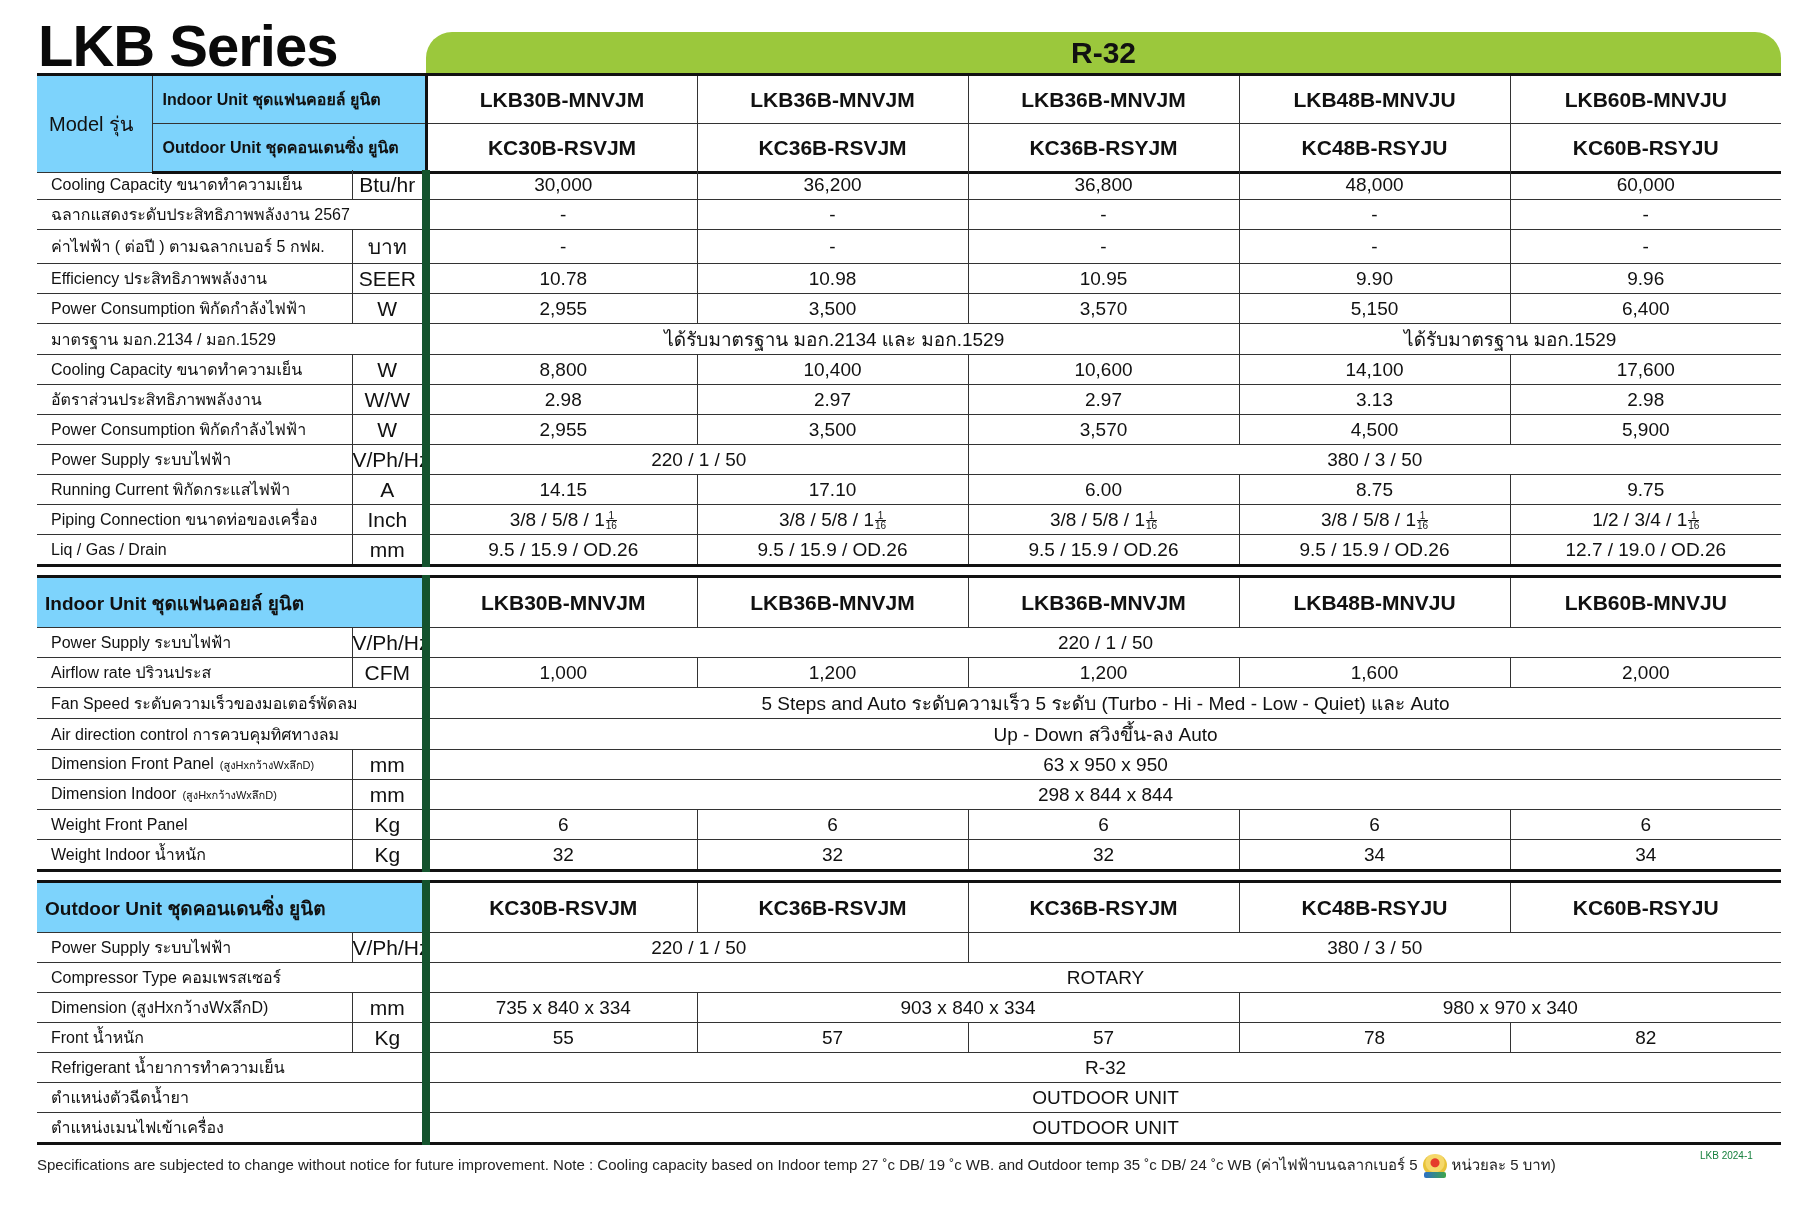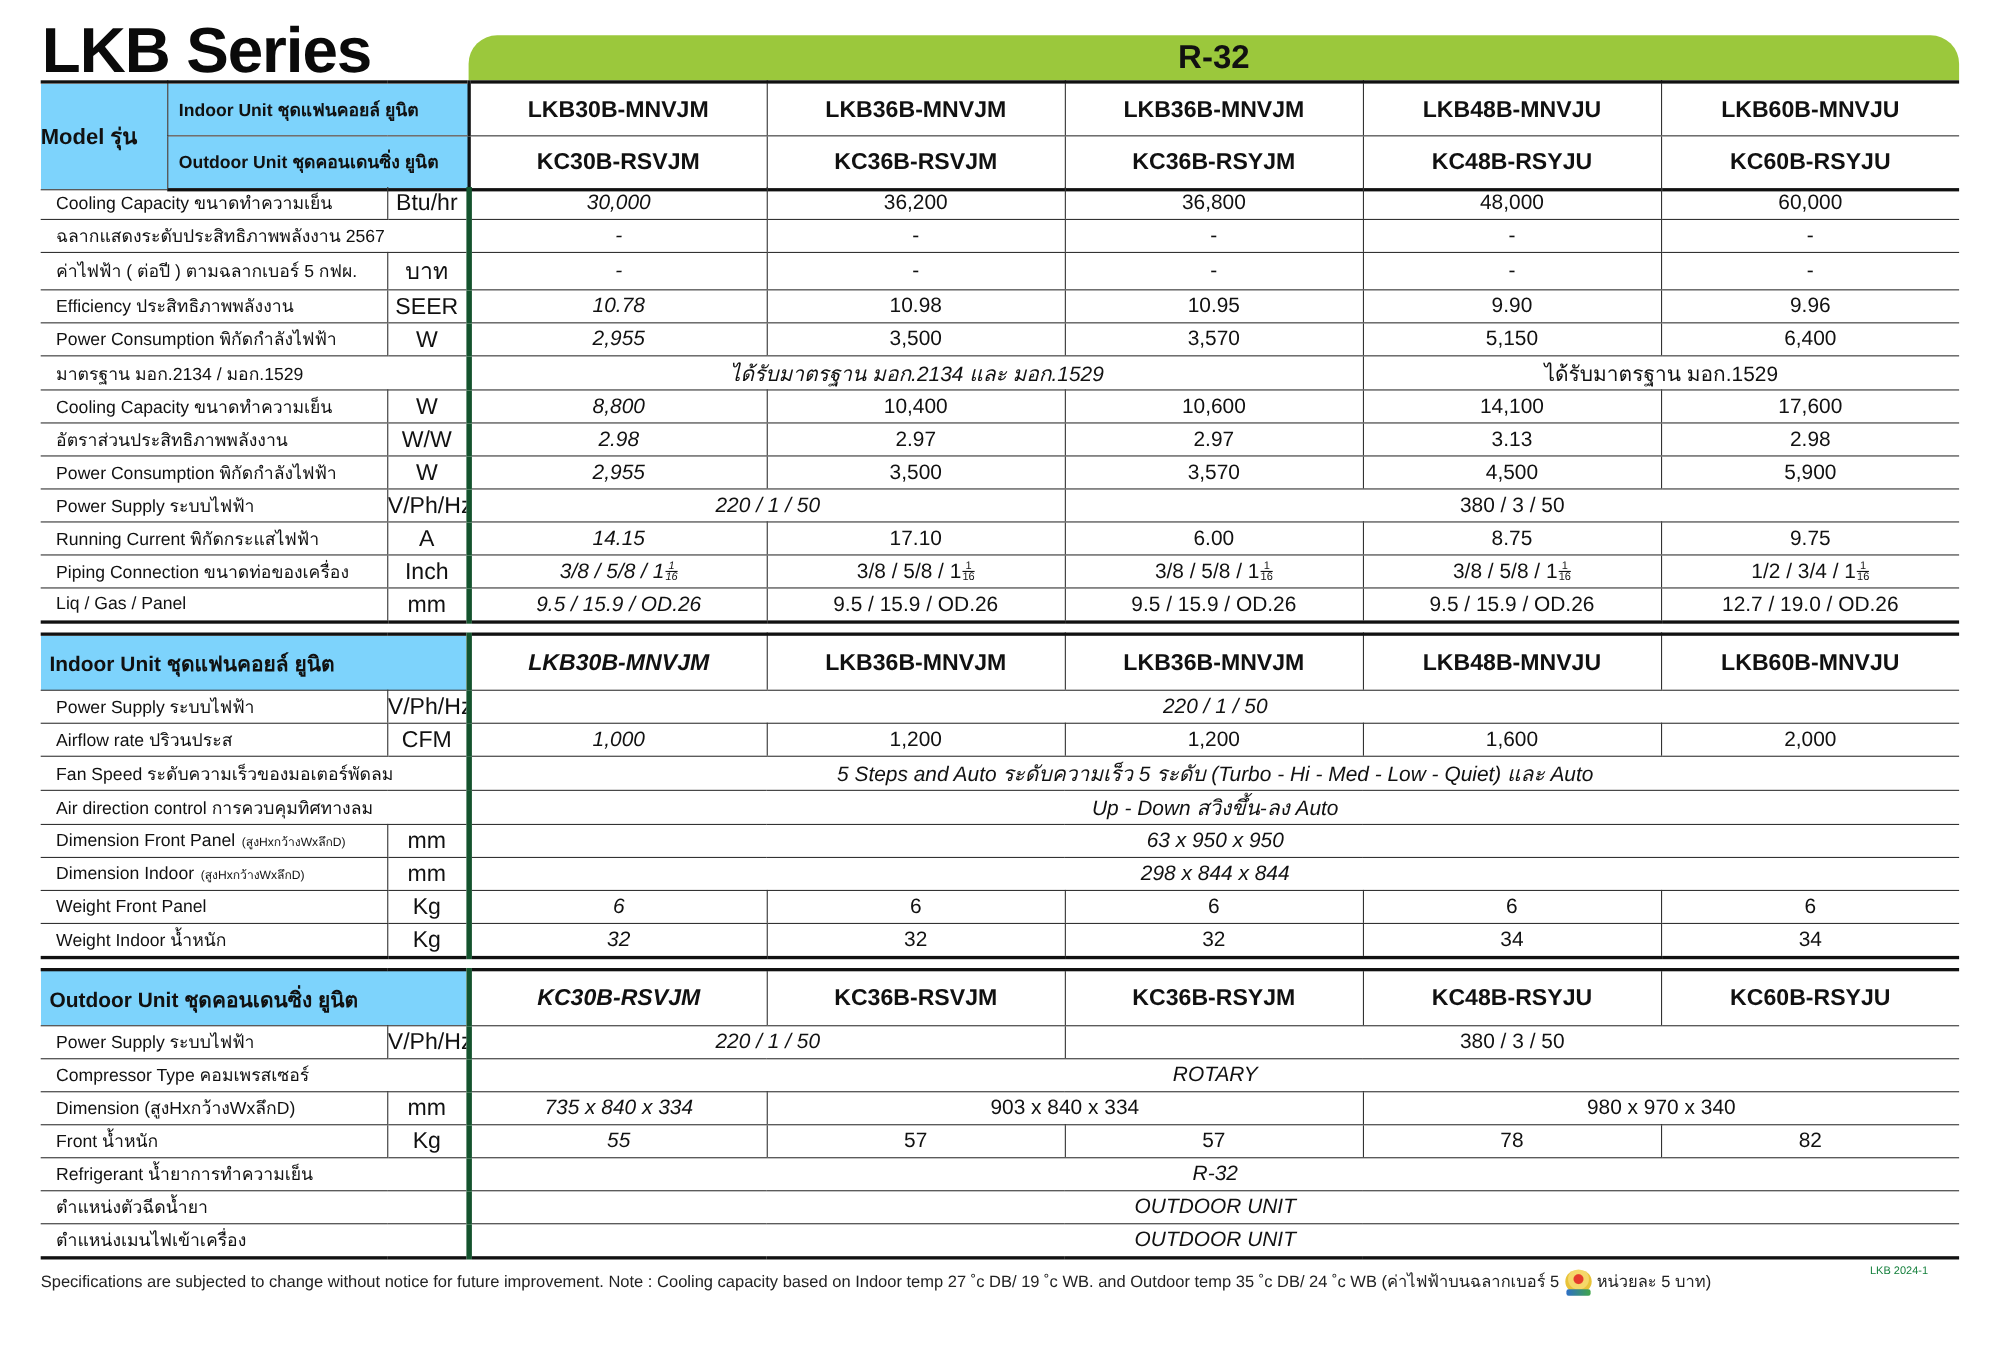--- a/index.html
+++ b/index.html
@@ -7,29 +7,29 @@
   .title{position:absolute;left:38px;top:14px;font-size:58px;font-weight:bold;letter-spacing:-1px;color:#0a0a0a;line-height:64px;}
   .refband{position:absolute;left:426px;top:32px;width:1355px;height:41px;background:#9bc83c;border-radius:26px 26px 0 0;display:flex;align-items:center;justify-content:center;font-size:30px;font-weight:bold;color:#111;}
   table{border-collapse:collapse;table-layout:fixed;position:absolute;left:37px;width:1744px;}
   td{padding:0;text-align:center;vertical-align:middle;white-space:nowrap;overflow:hidden;font-size:19px;}
   .lbl{text-align:left;padding-left:14px;font-size:16px;}
   .unit{font-size:21px;}
   .teal{background:#7dd3fc;}
   
   #hdr{top:73px;border-top:3px solid #111;}
   #hdr td{height:47px;border-bottom:1.5px solid #333;border-left:1.5px solid #333;}
-  #hdr td.model{font-size:20px;font-weight:bold;text-align:left;padding-left:0;border-left:none;}
+  #hdr td.model{font-size:20px;font-weight:normal;text-align:left;padding-left:12px;border-left:none;}
   #hdr td.sub{font-size:16px;font-weight:bold;text-align:left;padding-left:10px;}
   #hdr td.mdl{font-size:21px;font-weight:bold;}
   #hdr tr:last-child td{border-bottom:3px solid #111;}
   #hdr td.firstdata{border-left:3px solid #111;}
   
   .sec td{height:29px;border-bottom:1.5px solid #333;border-left:1.5px solid #333;}
   .sec td.lbl{border-left:none;}
-  .sec td.firstdata{border-left:5px solid #14532d;font-style:italic;}
+  .sec td.firstdata{border-left:8px solid #14532d;}
   .sec tr.last td{border-bottom:3px solid #111;}
   #s1{top:170px;}
   #s2{top:575px;border-top:3px solid #111;}
   #s3{top:880px;border-top:3px solid #111;}
   .sechead td{height:49px;font-size:21px;font-weight:bold;}
   .sechead td.lbl{font-size:19px;font-weight:bold;padding-left:8px;}
   .frac{display:inline-flex;flex-direction:column;font-size:10px;line-height:9px;vertical-align:middle;margin-left:1px;}
   .frac span:first-child{border-bottom:1px solid #111;}
   .footer{position:absolute;left:37px;top:1153px;width:1700px;font-size:15px;color:#222;display:flex;align-items:center;}
   .badge{display:inline-block;width:24px;height:22px;border-radius:50%;background:radial-gradient(circle at 50% 40%,#e53b2c 0 4px,#f5d86a 5px 9px,#e8c33a 10px);position:relative;margin:0 5px;vertical-align:middle;}
@@ -196,21 +196,21 @@
         <td><span>3/8 / 5/8 / 1</span><span class="frac">
             <span>1</span>
             <span>16</span>
           </span></td>
         <td><span>1/2 / 3/4 / 1</span><span class="frac">
             <span>1</span>
             <span>16</span>
           </span></td>
       </tr>
       <tr class="last">
-        <td class="lbl" colspan="1"><span>Liq / Gas / Panel</span></td>
+        <td class="lbl" colspan="1"><span>Liq / Gas / Drain</span></td>
         <td class="unit">mm</td>
         <td class="firstdata"><span>9.5 / 15.9 / OD.26</span></td>
         <td><span>9.5 / 15.9 / OD.26</span></td>
         <td><span>9.5 / 15.9 / OD.26</span></td>
         <td><span>9.5 / 15.9 / OD.26</span></td>
         <td><span>12.7 / 19.0 / OD.26</span></td>
       </tr>
     </tbody>
 </table>
 

